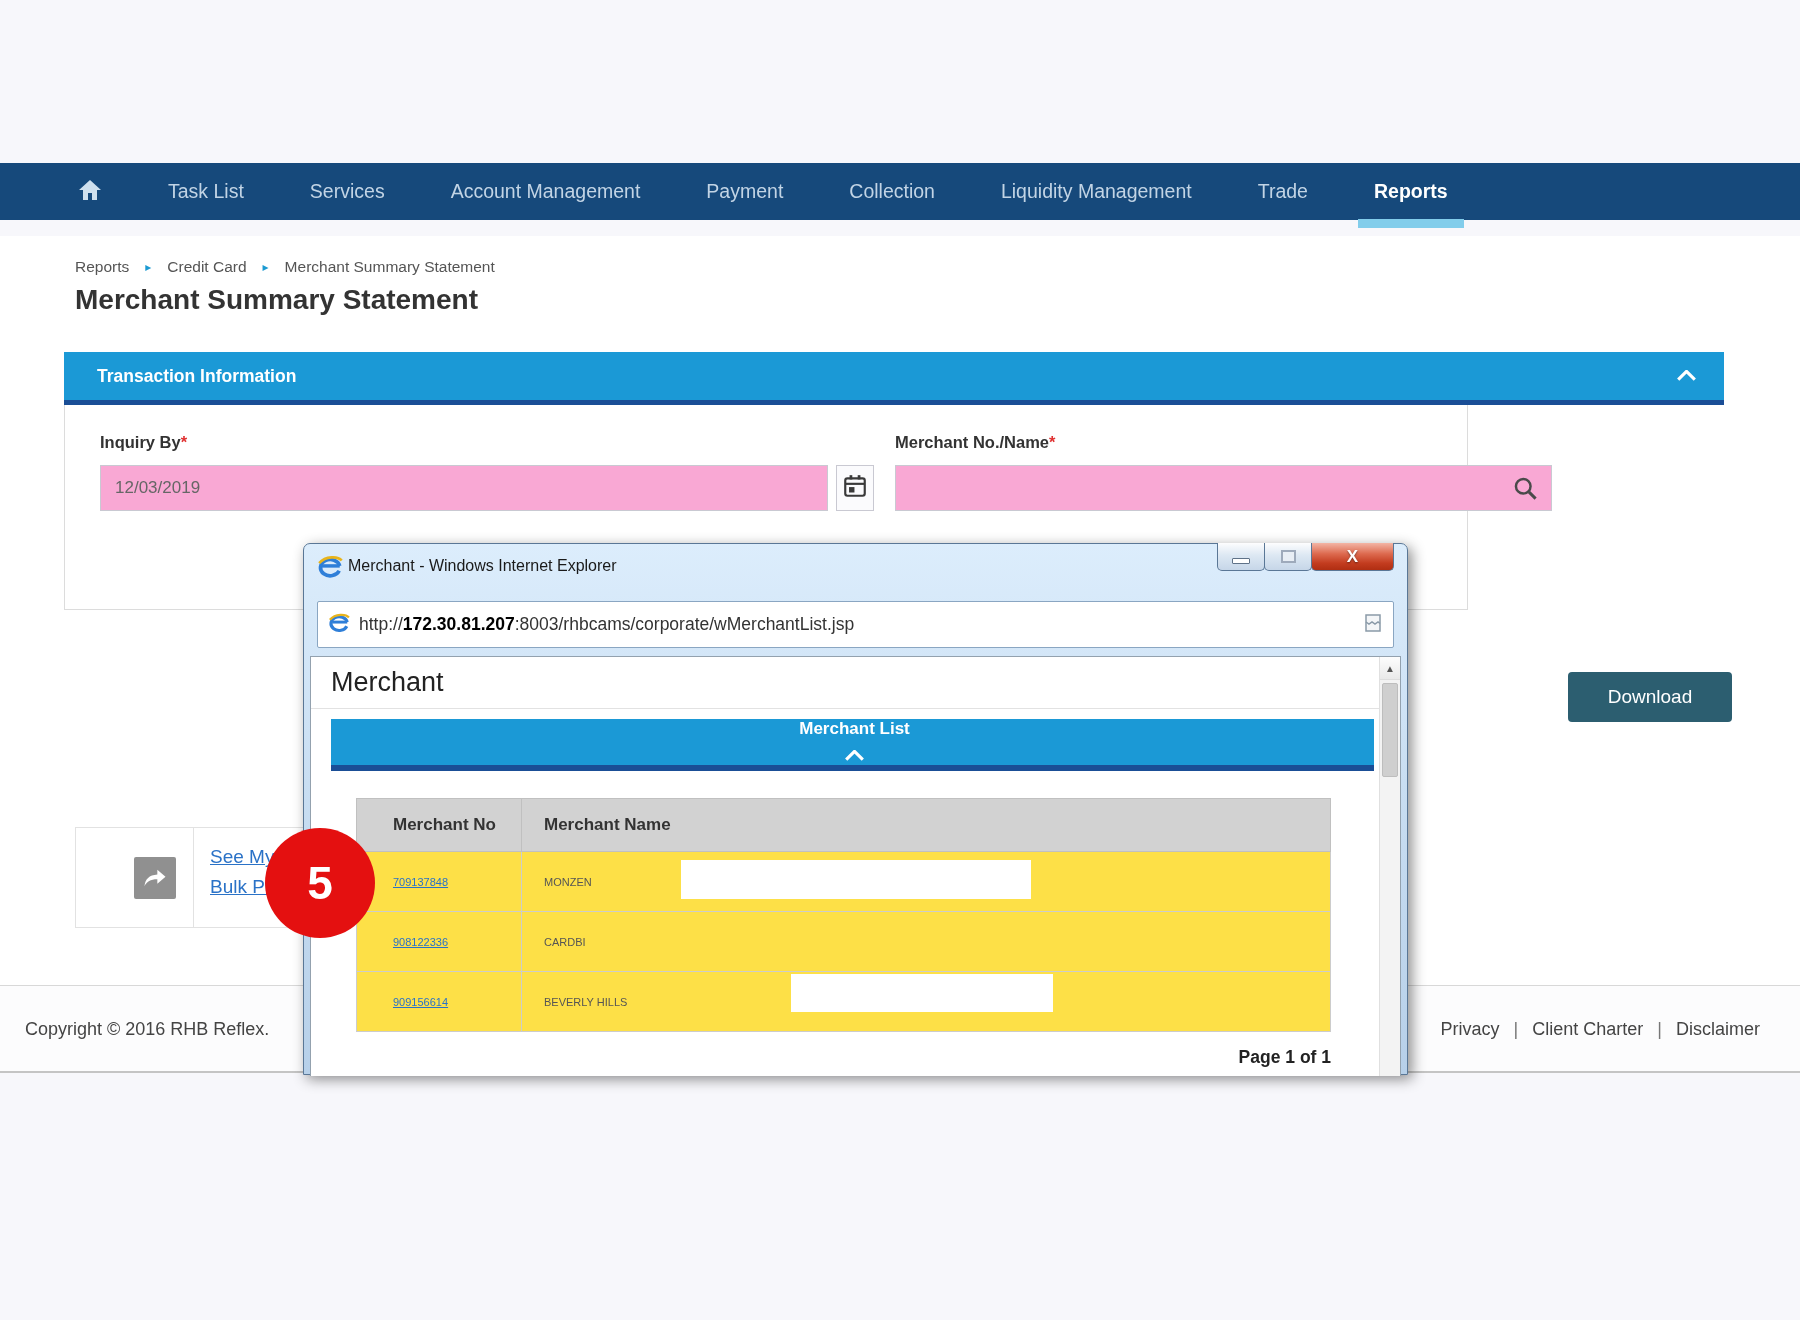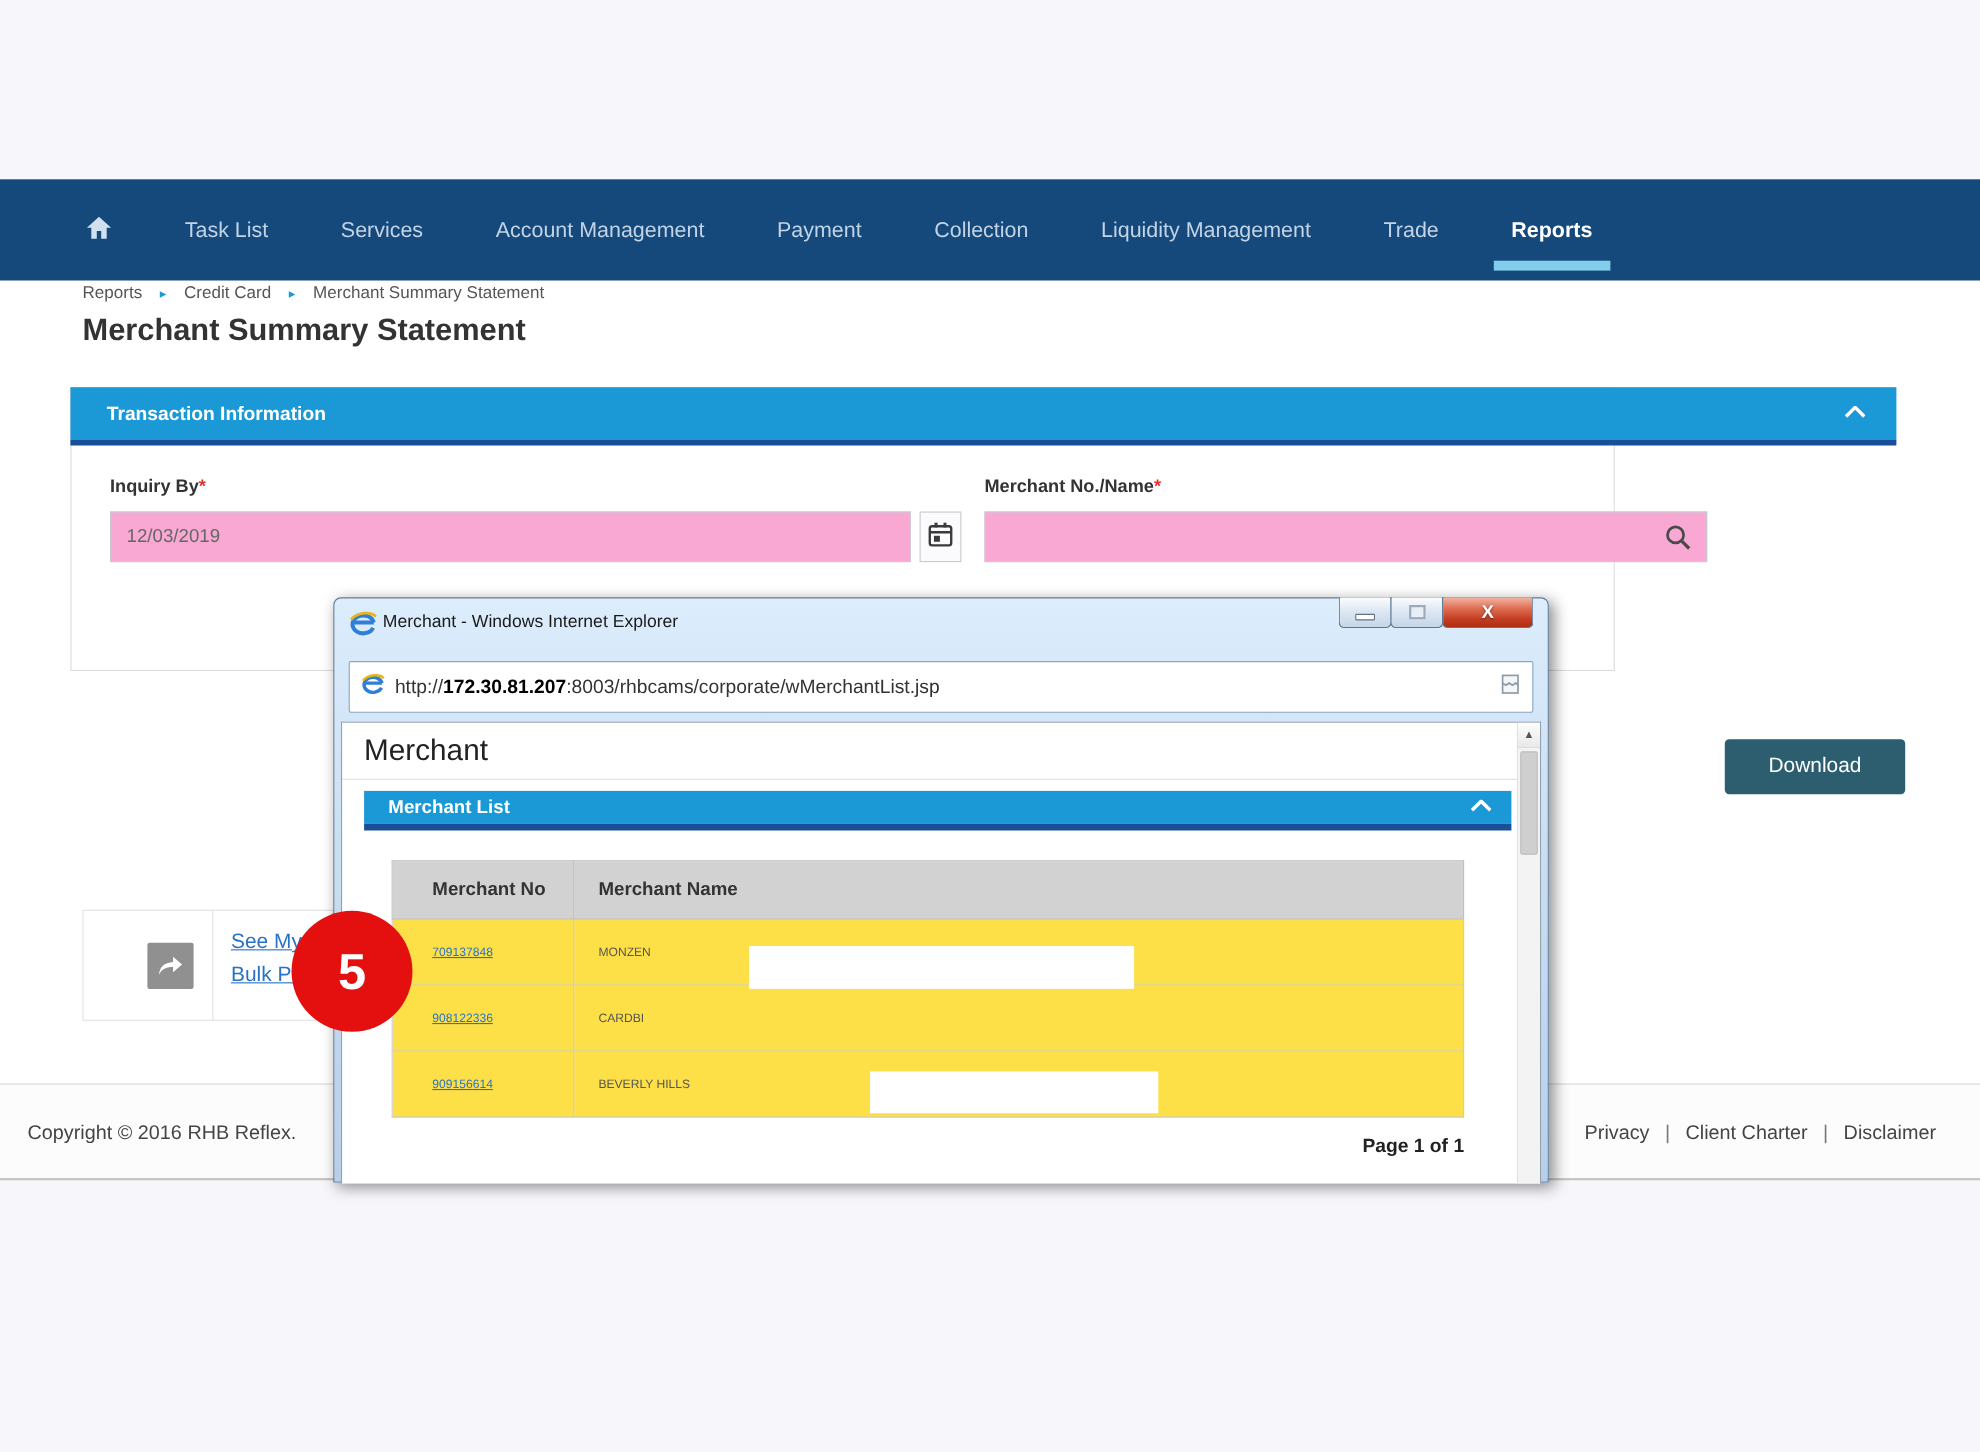--- a/index.html
+++ b/index.html
@@ -4,21 +4,21 @@
 <style>
   html,body{margin:0;padding:0;}
   body{font-family:"Liberation Sans",sans-serif;background:#f7f7fb;}
   .stage{position:relative;width:1800px;height:1320px;background:#f7f7fb;overflow:hidden;}
   .abs{position:absolute;}
 
   
   .page-body{left:0;top:236px;width:1800px;height:749px;background:#ffffff;}
 
   
-  .navbar{left:0;top:163px;width:1800px;height:92px;background:#16497b;display:flex;align-items:center;gap:66px;padding-left:78px;box-sizing:border-box;z-index:5;}
+  .navbar{left:0;top:163px;width:1800px;height:57px;background:#16497b;display:flex;align-items:center;gap:66px;padding-left:78px;box-sizing:border-box;z-index:5;}
   .nav-item{color:#c2d4e5;font-size:19.5px;white-space:nowrap;cursor:pointer;height:73px;line-height:73px;position:relative;}
   .nav-item.active{color:#ffffff;font-weight:bold;}
   .nav-item.active::after{content:"";position:absolute;left:-16px;right:-16px;bottom:0;height:9px;background:#82cdeb;}
   .home{display:flex;align-items:center;height:73px;cursor:pointer;}
 
   
   .breadcrumb{left:75px;top:258px;display:flex;align-items:center;gap:16px;font-size:15.5px;color:#555;z-index:2;}
   .crumb{cursor:pointer;}
   .crumb-sep{color:#1b9ad2;font-size:12px;}
   .page-title{left:75px;top:284px;font-size:28px;font-weight:bold;color:#333;z-index:2;}
@@ -67,21 +67,21 @@
   .addr{position:absolute;left:13px;top:57px;width:1077px;height:47px;background:#fff;border:1px solid #8aa6c2;border-radius:2px;box-sizing:border-box;display:flex;align-items:center;padding:0 10px;cursor:text;}
   .addr-url{font-size:17.5px;color:#333;margin-left:9px;white-space:nowrap;}
   .addr-url b{color:#000;}
   .addr-right{margin-left:auto;}
 
   .win-content{position:absolute;left:6px;top:112px;width:1091px;height:420px;background:#fff;border:1px solid #93a1ae;border-bottom:none;box-sizing:border-box;overflow:hidden;}
   .scrollbar{position:absolute;right:0;top:0;bottom:0;width:21px;background:#f3f3f3;border-left:1px solid #e0e0e0;box-sizing:border-box;cursor:pointer;}
   .scroll-up{height:22px;display:flex;align-items:center;justify-content:center;font-size:10px;color:#555;background:linear-gradient(180deg,#fdfdfd,#e9e9e9);border-bottom:1px solid #ddd;}
   .scroll-thumb{margin:3px 2px 0 2px;height:92px;background:#cfcfcf;border:1px solid #bdbdbd;border-radius:2px;}
   .pop-heading{padding:10px 0 10px 20px;margin-right:21px;border-bottom:1px solid #e2e2e2;font-size:27px;color:#222;}
-  .pop-section{margin:10px 26px 0 20px;height:30px;background:#1b99d6;display:flex;align-items:center;justify-content:space-between;padding:0 18px 0 22px;box-sizing:border-box;cursor:pointer;}
+  .pop-section{margin:10px 26px 0 20px;height:46px;background:#1b99d6;display:flex;align-items:center;justify-content:space-between;padding:0 18px 0 22px;box-sizing:border-box;cursor:pointer;flex-direction:column;}
   .pop-section-title{color:#fff;font-size:17px;font-weight:bold;}
   .pop-section-strip{margin:0 26px 0 20px;height:6px;background:#1a4e96;}
   .mtable{margin:27px 0 0 45px;width:975px;border-collapse:collapse;}
   .mtable th{background:#d2d2d2;border:1px solid #c0c0c0;height:50px;text-align:left;padding-left:22px;font-size:17px;color:#333;}
   .mtable td{background:#fde047;border:1px solid #cccccc;height:57px;padding-left:22px;font-size:11px;color:#555;}
   .mtable .c1{width:127px;padding-left:36px;}
   .mtable a{color:#2a72c7;text-decoration:underline;cursor:pointer;}
   .pager{margin:15px 0 0 45px;width:975px;text-align:right;font-size:17.5px;font-weight:bold;color:#222;}
   .redact{position:absolute;background:#fff;z-index:5;}
 </style>

